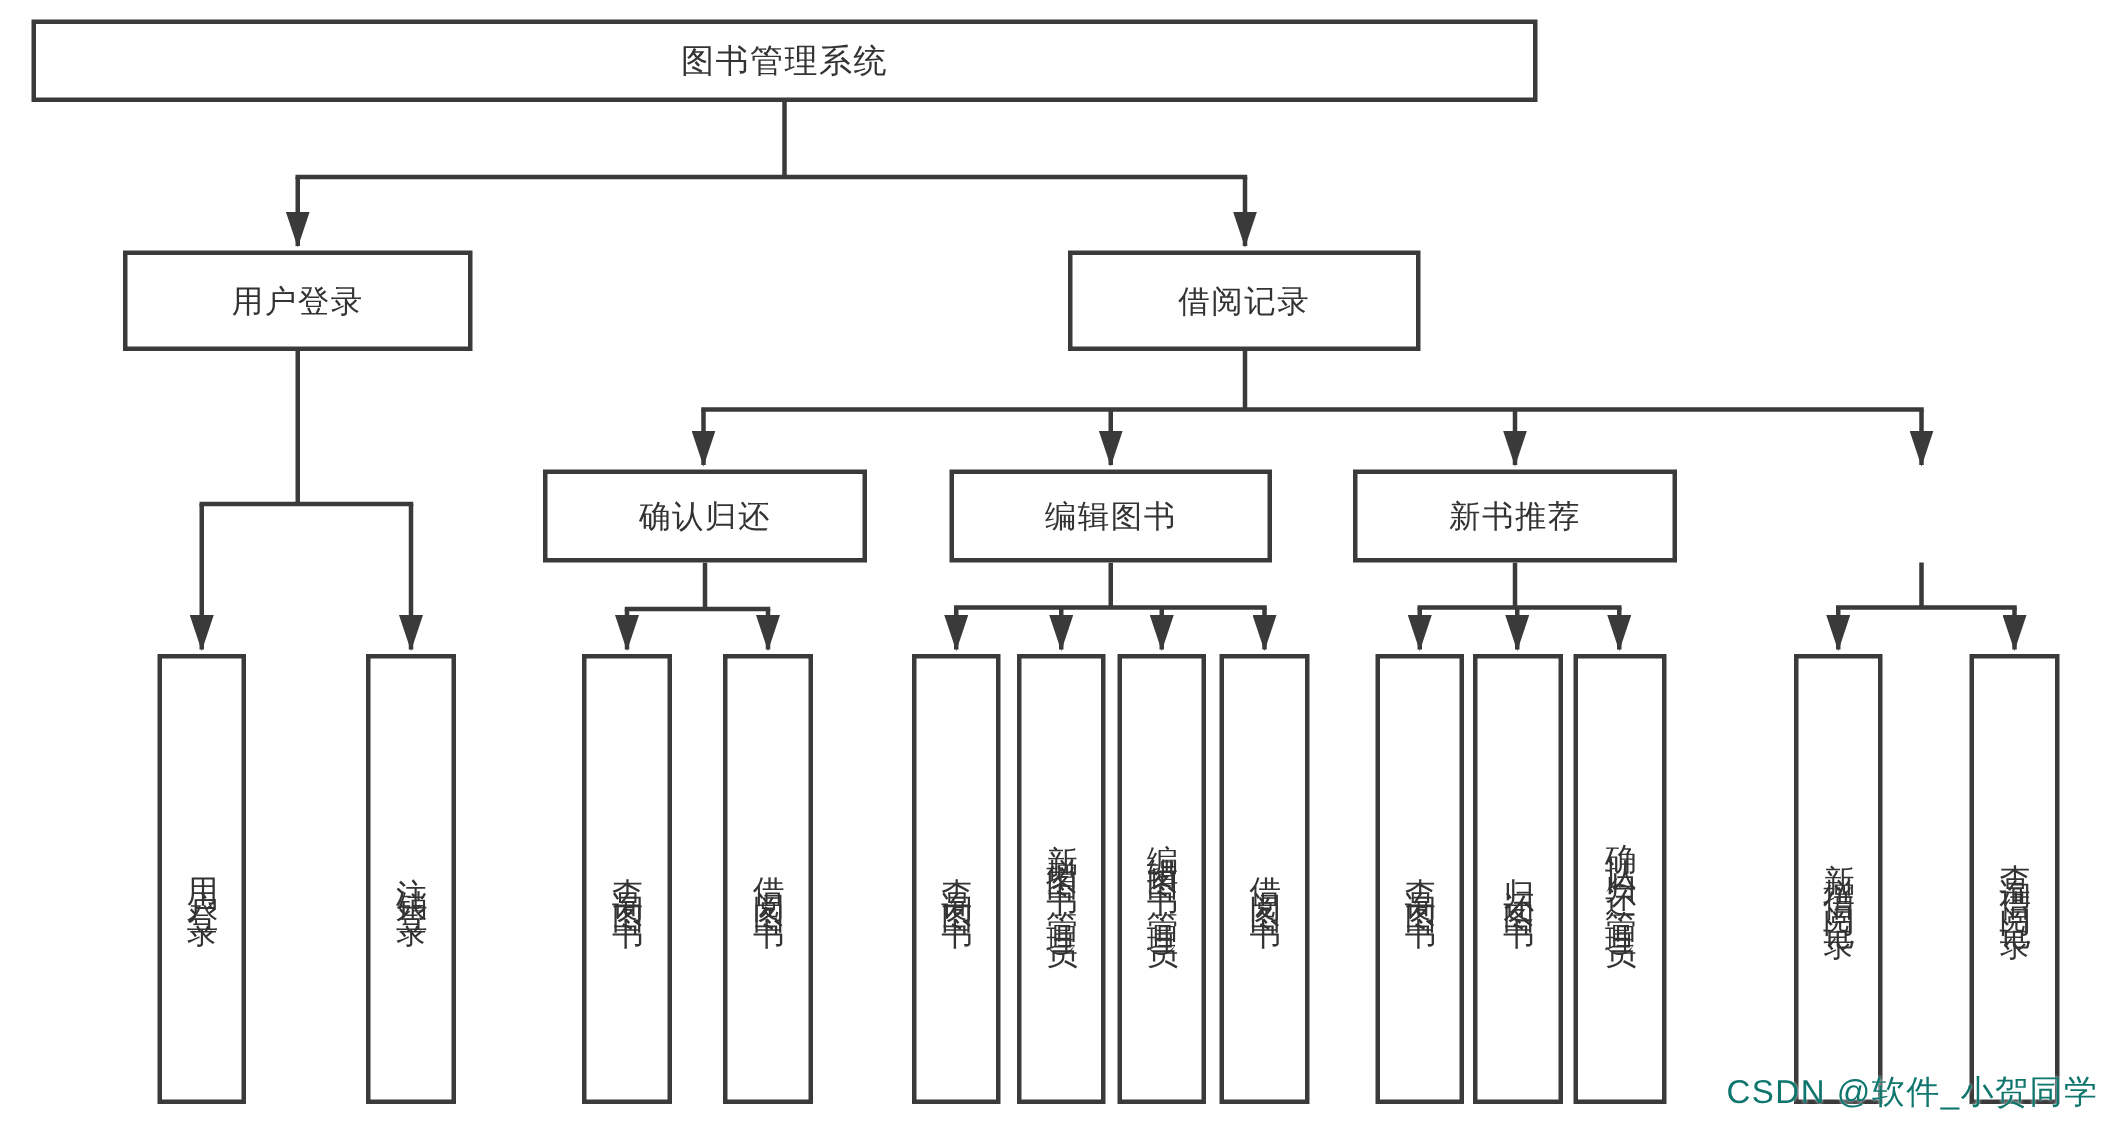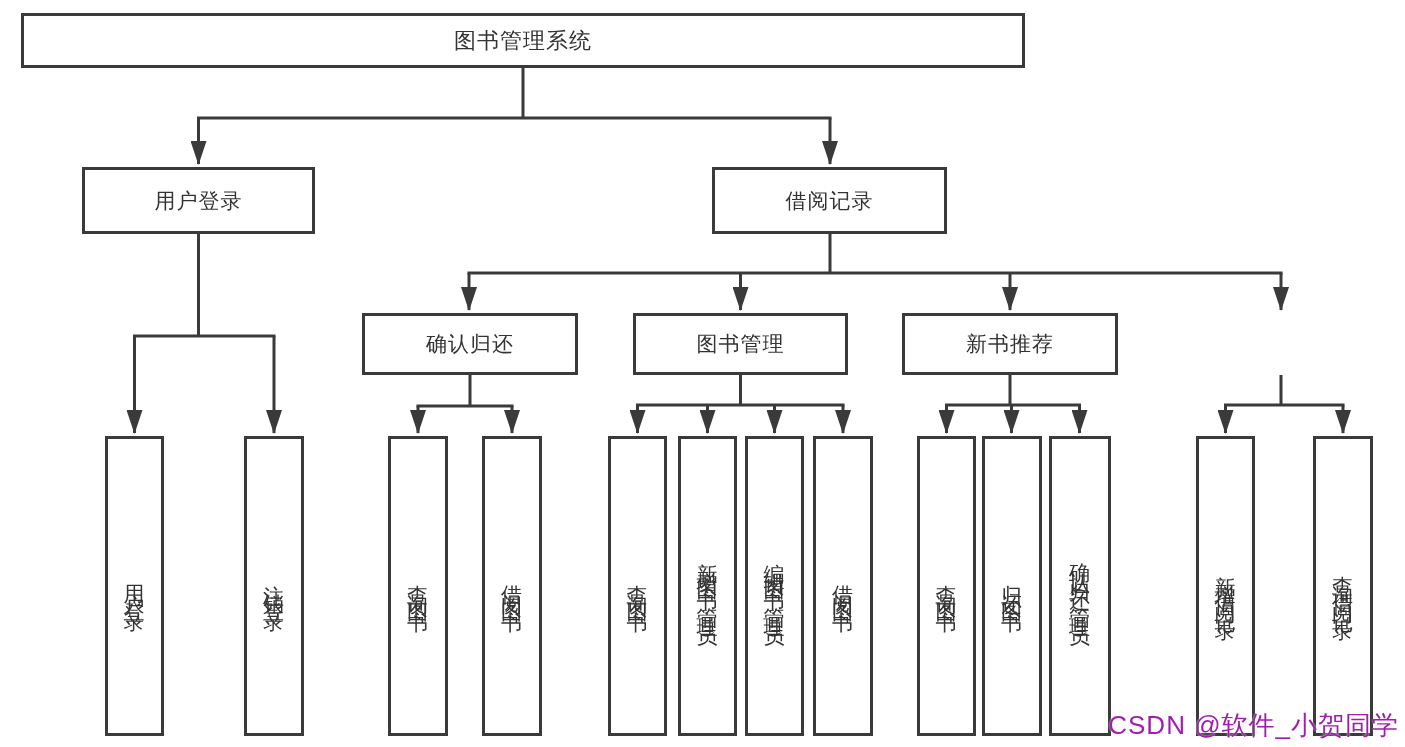--- a/index.html
+++ b/index.html
@@ -46,22 +46,22 @@
     text-orientation: mixed;
     font-size: 21px;
     line-height: 1;
     letter-spacing: 9px;
     white-space: nowrap;
   }
   .watermark {
     position: absolute;
     right: 6px;
     bottom: 4px;
-    font-size: 26px;
-    color: #a21caf;
+    font-size: 22px;
+    color: #0f766e;
     letter-spacing: 1px;
     text-shadow: 0 0 2px #ffffff;
     white-space: nowrap;
   }
 </style>
 </head>
 <body>
 
 <div class="canvas">
 
@@ -116,21 +116,21 @@
     <span class="lbl">用户登录</span>
   </div>
   <div class="node h" style="left:712px; top:167px; width:235px; height:67px">
     <span class="lbl">借阅记录</span>
   </div>
 
   <div class="node h" style="left:362px; top:313px; width:216px; height:62px">
     <span class="lbl">确认归还</span>
   </div>
   <div class="node h" style="left:633px; top:313px; width:215px; height:62px">
-    <span class="lbl">图书管理</span>
+    <span class="lbl">编辑图书</span>
   </div>
   <div class="node h" style="left:902px; top:313px; width:216px; height:62px">
     <span class="lbl">新书推荐</span>
   </div>
 
   <div class="node v" style="left:105px; top:436px; width:59px; height:300px">
     <span class="lbl">用户登录</span>
   </div>
   <div class="node v" style="left:244px; top:436px; width:60px; height:300px">
     <span class="lbl">注销登录</span>

